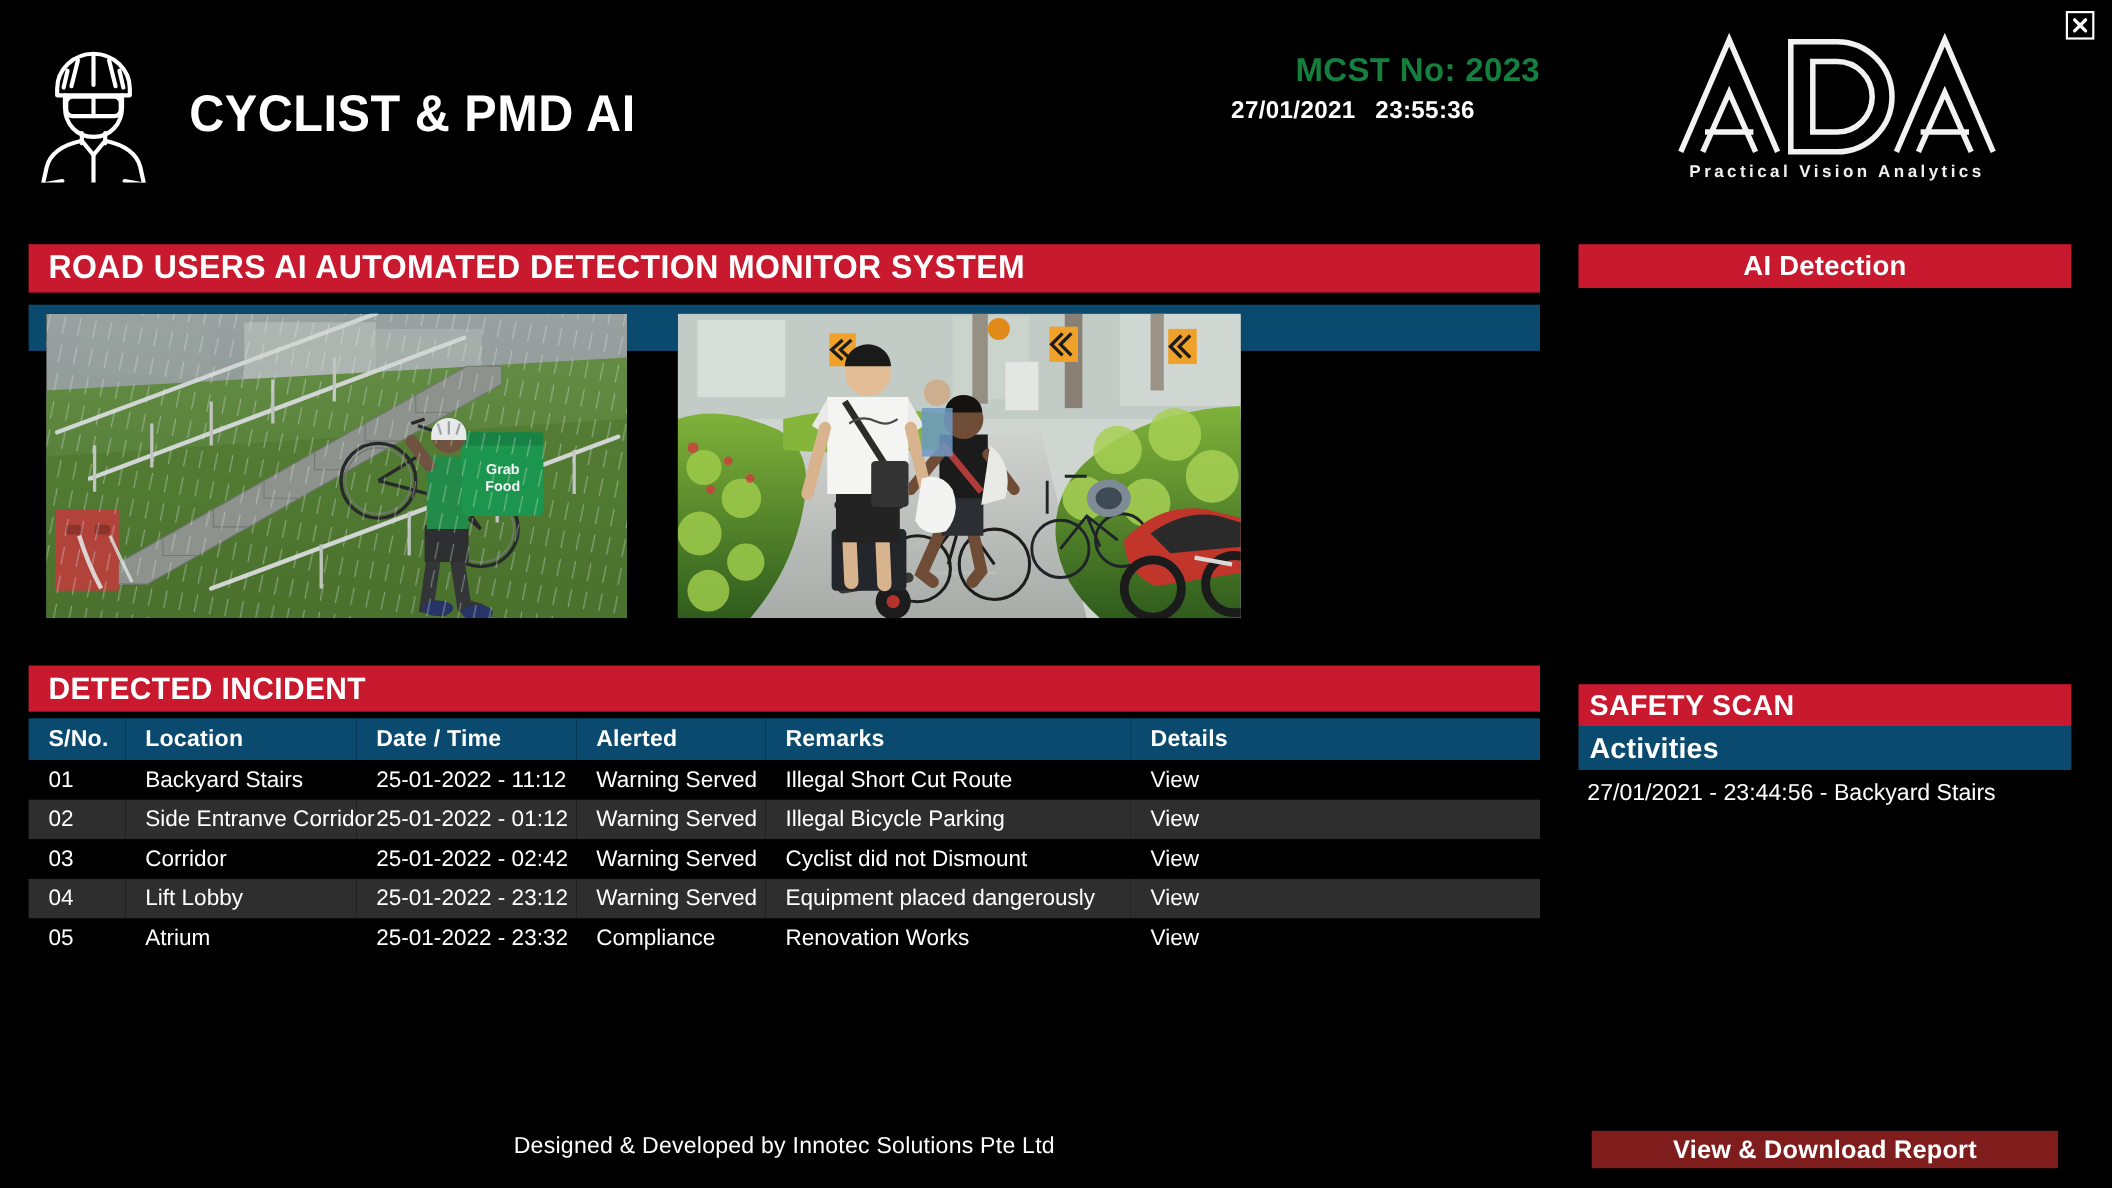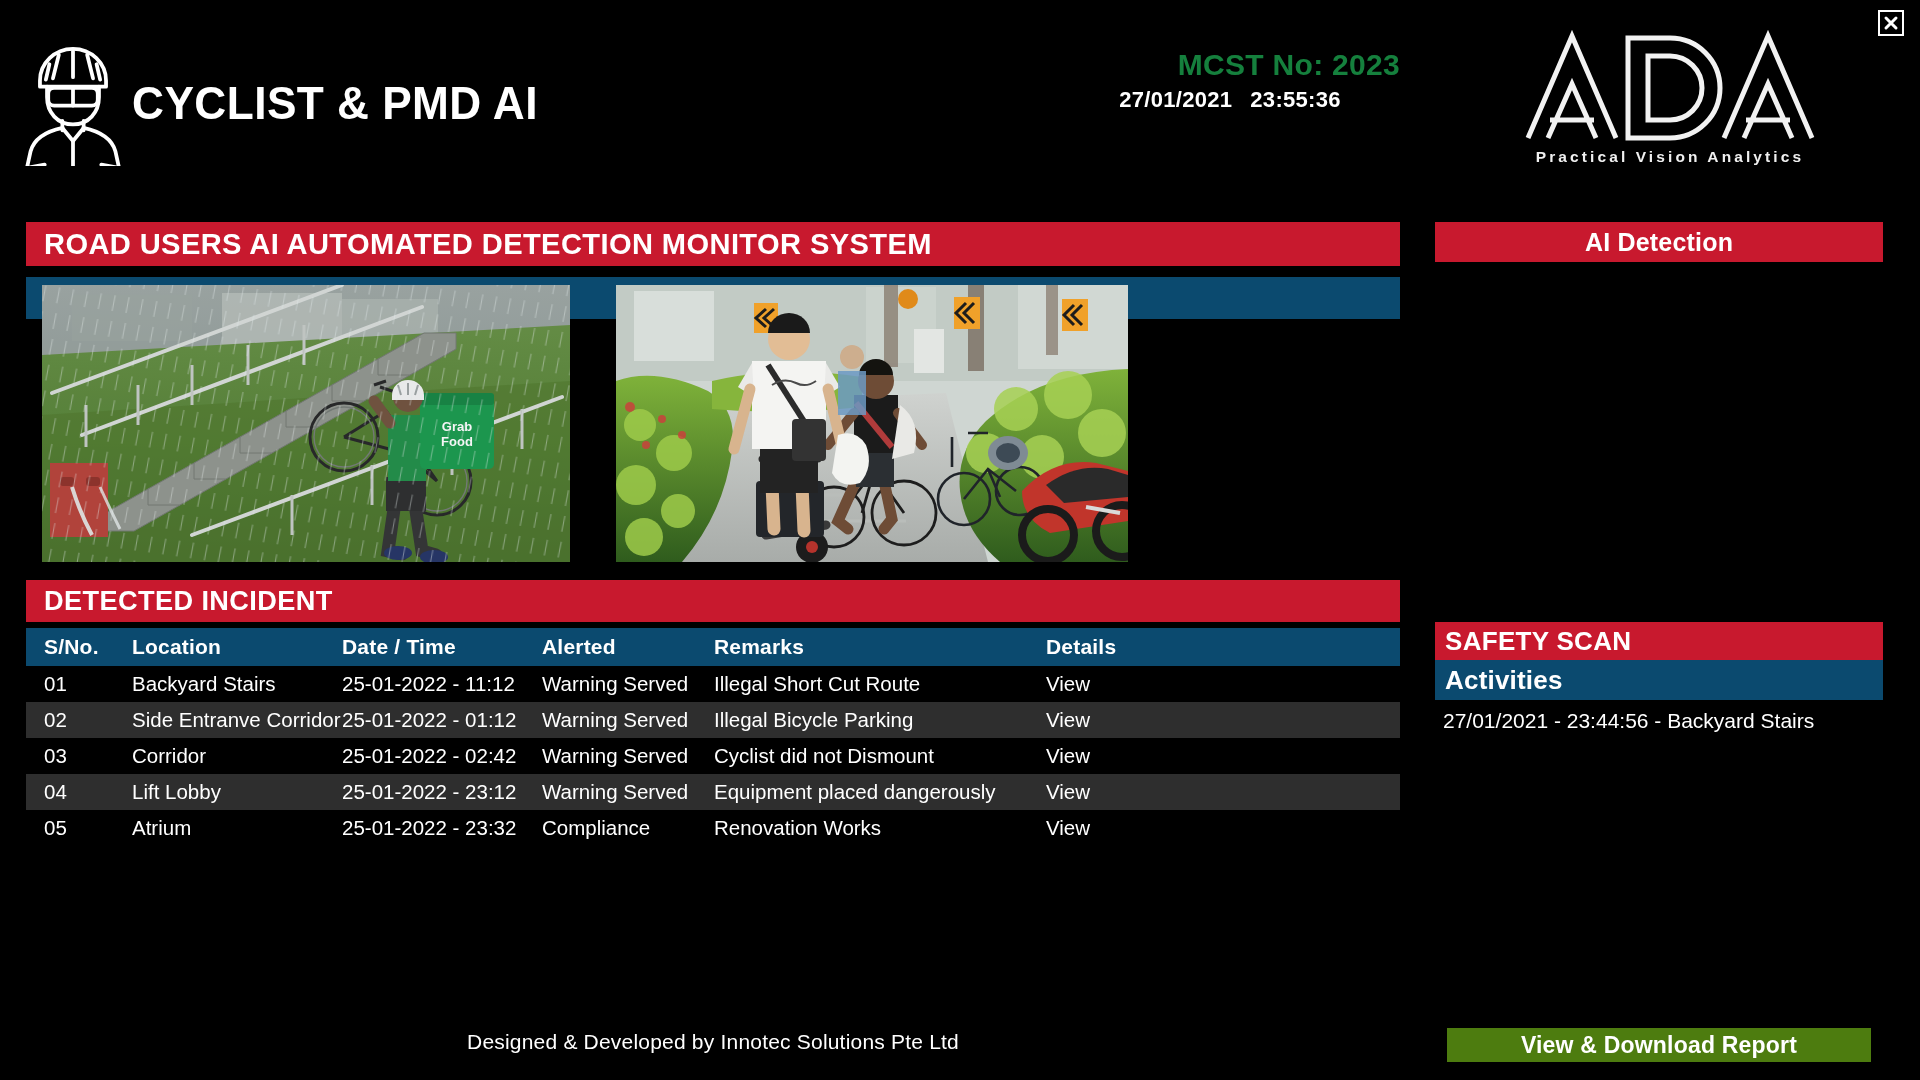--- a/index.html
+++ b/index.html
@@ -6,21 +6,21 @@
   html, body {
     width: 1920px; height: 1080px;
     background: #000;
     overflow: hidden;
     font-family: "Liberation Sans", sans-serif;
   }
   #app { position: relative; width: 1920px; height: 1080px; background: #000; }
 
   
   .header { position: absolute; left: 0; top: 0; width: 1920px; height: 210px; }
-  .brand { position: absolute; left: 14px; top: 38px; display: flex; align-items: center; }
+  .brand { position: absolute; left: 26px; top: 38px; display: flex; align-items: center; gap: 28px; }
   .cyclist-icon { width: 118px; height: 128px; display: block; }
   .brand-title {
     color: #fff; font-size: 47px; font-weight: 700; letter-spacing: 0.5px;
     font-family: "Liberation Sans Narrow", "Liberation Sans", sans-serif;
     transform: scaleX(0.94); transform-origin: left center; white-space: nowrap;
   }
   .mcst { position: absolute; left: 1060px; top: 48px; width: 340px; text-align: center; }
   .mcst-no { color: #15803d; font-size: 30px; font-weight: 700; letter-spacing: 0.3px; white-space: nowrap; text-align: right; }
   .mcst-dt { color: #fff; font-size: 22px; font-weight: 700; margin-top: 5px; letter-spacing: 0.3px; white-space: nowrap; }
   .mcst-dt .sp { display: inline-block; width: 18px; }
@@ -63,21 +63,21 @@
   }
   .photo {
     position: absolute; top: 8px; overflow: hidden; background: #111;
   }
   .photo-left  { left: 16px;  width: 528px; height: 277px; }
   .photo-right { left: 590px; width: 512px; height: 277px; }
   .photo svg { display: block; width: 100%; height: 100%; }
 
   
   .incident-banner {
-    margin-top: 18px; height: 42px; display: flex; align-items: center;
+    margin-top: 43px; height: 42px; display: flex; align-items: center;
     padding-left: 18px; font-size: 28px;
   }
   .incident-banner span { transform: scaleX(0.97); transform-origin: left center; display: inline-block; }
 
   table.incidents { width: 1374px; border-collapse: collapse; table-layout: fixed; margin-top: 6px; }
   table.incidents col.c1 { width: 88px; }
   table.incidents col.c2 { width: 210px; }
   table.incidents col.c3 { width: 200px; }
   table.incidents col.c4 { width: 172px; }
   table.incidents col.c5 { width: 332px; }
@@ -120,21 +120,21 @@
   .activities-banner {
     background: #0b4a6f; color: #fff; height: 40px;
     display: flex; align-items: center; padding-left: 10px;
     font-size: 26px; font-weight: 700; letter-spacing: 0.2px;
   }
   .activity-list { padding: 6px 0 0 8px; }
   .activity-item { color: #fff; font-size: 21px; line-height: 30px; white-space: nowrap; }
 
   .report-btn {
     position: absolute; left: 1447px; top: 1028px; width: 424px; height: 34px;
-    background: #4d7c0f; color: #fff;
+    background: #7f1d1d; color: #fff;
     display: flex; align-items: center; justify-content: center;
     font-size: 23px; font-weight: 700; cursor: pointer; letter-spacing: 0.2px;
   }
 </style>
 </head>
 <body>
 
 <div id="app">
 
   <div class="header">

